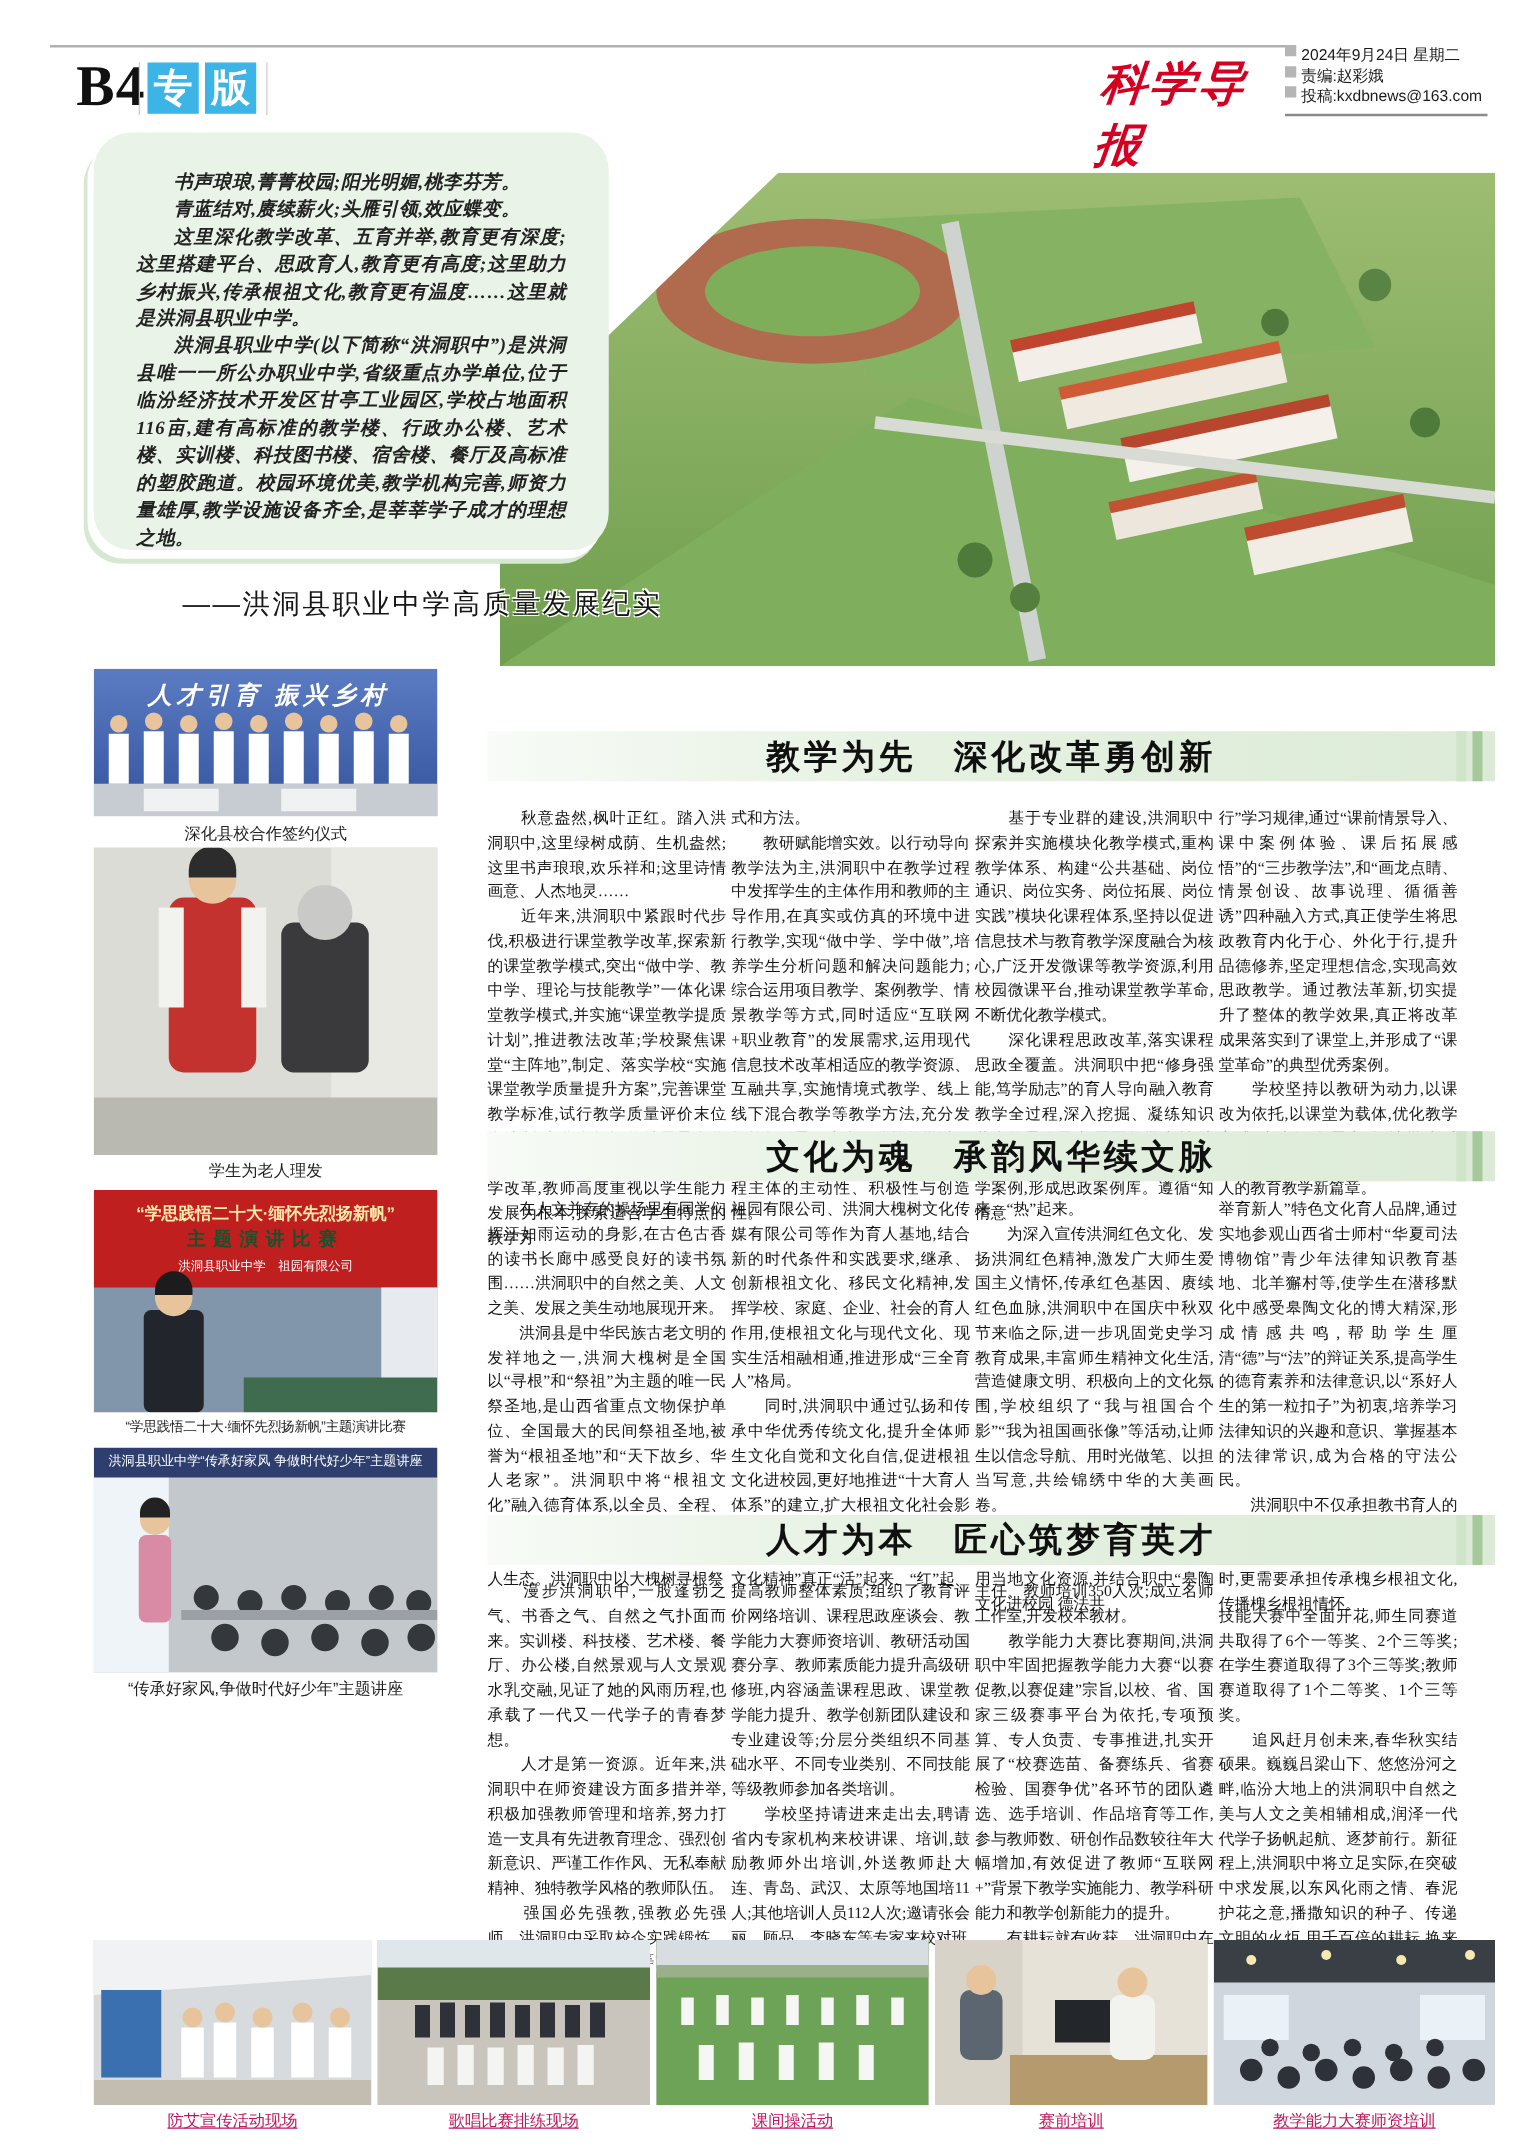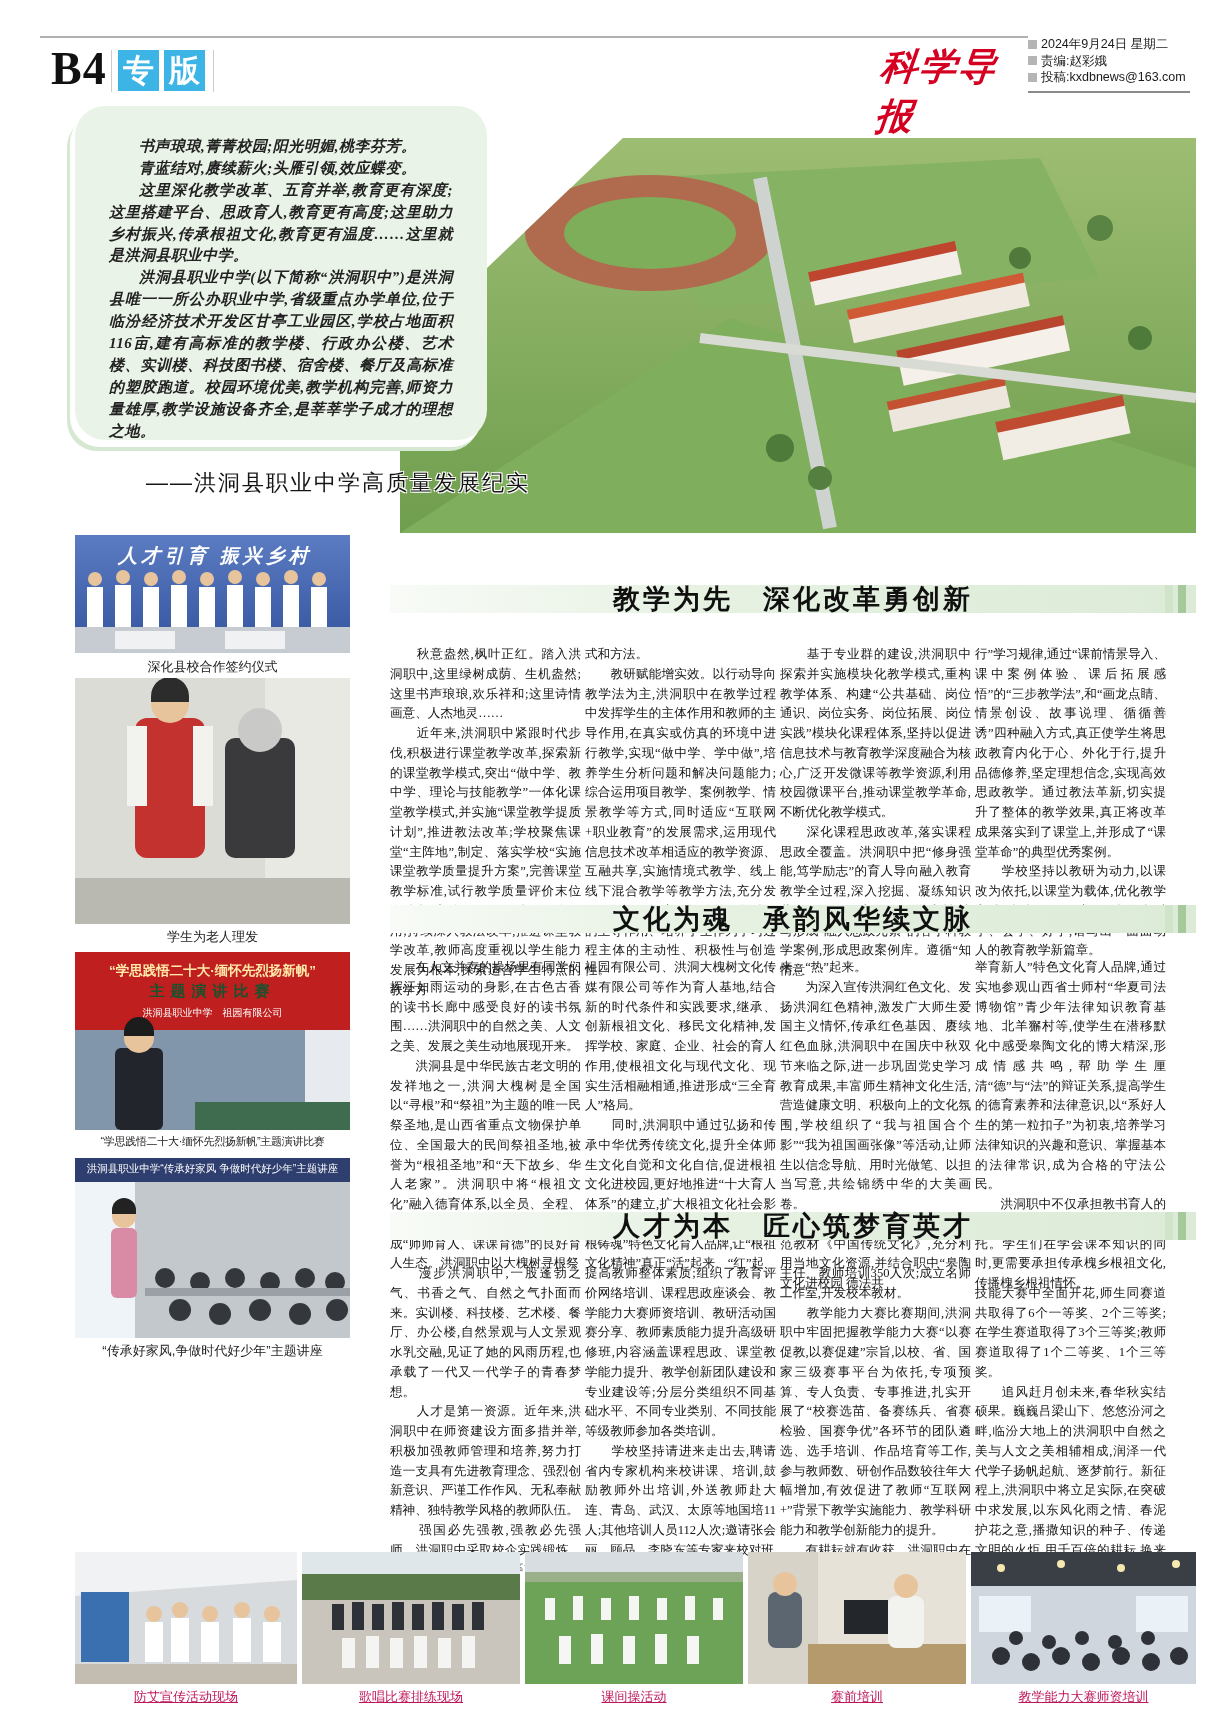--- a/index.html
+++ b/index.html
@@ -2,31 +2,31 @@
 <html><head>
 <meta charset="utf-8">
 <style>
   html,body{margin:0;padding:0;background:#f2f2f2;}
   .page{position:relative;width:1220px;height:1725px;background:#ffffff;margin:0 auto;
         font-family:"Liberation Serif",serif;overflow:hidden;}
   .abs{position:absolute;}
 
   
   .top-rule{left:40px;top:36px;width:988px;height:2px;background:#b0b0b0;}
-  .edition{left:51px;top:42px;font-family:"Liberation Serif",serif;font-weight:bold;
+  .edition{left:61px;top:42px;font-family:"Liberation Serif",serif;font-weight:bold;
            font-size:46px;color:#111;letter-spacing:1px;}
   .vdiv{width:1px;background:#cccccc;}
   .tag-wrap{left:118px;top:50px;display:flex;gap:5px;}
   .tag-box{width:41px;height:41px;background:#3cb4e5;color:#fff;display:flex;align-items:center;
            justify-content:center;font-family:"Liberation Sans",sans-serif;font-weight:bold;font-size:31px;}
   .masthead{left:878px;top:42px;width:150px;color:#d50021;font-family:"DejaVu Serif",serif;
             font-style:italic;font-weight:bold;font-size:37px;letter-spacing:2px;transform:skewX(-6deg);}
   .hdr-info{left:1028px;top:36px;width:162px;font-family:"Liberation Sans",sans-serif;
             font-size:12.5px;color:#1a1a1a;line-height:16.5px;border-bottom:2px solid #8a8a8a;padding-bottom:5px;}
-  .hdr-info .row{display:flex;align-items:center;gap:4px;white-space:nowrap;}
+  .hdr-info .row{display:flex;gap:4px;white-space:nowrap;}
   .sq{display:inline-block;width:9px;height:9px;background:#b5b5b5;flex:0 0 auto;}
 
   
   .intro{left:75px;top:106px;width:412px;height:334px;background:#eaf3e7;border-radius:30px;
          box-shadow:-5px 7px 0 #ffffff,-8px 11px 0 #d7e8d2;padding:30px 34px;box-sizing:border-box;font-weight:bold;}
   .intro p{margin:0;font-size:15px;line-height:1.46;color:#222;text-align:justify;
            font-style:italic;text-indent:2em;letter-spacing:.5px;}
 
   
   .campus{left:400px;top:138px;width:796px;height:395px;
@@ -40,21 +40,21 @@
            letter-spacing:2px;white-space:nowrap;
            text-shadow:-1px -1px 0 #fff,1px -1px 0 #fff,-1px 1px 0 #fff,1px 1px 0 #fff;}
 
   
   .lphoto{left:75px;width:275px;overflow:hidden;background:#ddd;}
   .caption{font-family:"Liberation Sans",sans-serif;color:#222;text-align:center;width:275px;left:75px;}
   .cap-s{font-size:13px;} .cap-xs{font-size:11px;letter-spacing:-0.3px;}
   .overlay{position:absolute;color:#fff;font-family:"Liberation Sans",sans-serif;text-align:center;}
 
   
-  .band{left:390px;width:806px;height:28px;
+  .band{left:390px;width:806px;height:40px;
         background:linear-gradient(90deg,#f8fbf7 0%,#e6f1e2 40%,#dcebd7 100%);
         display:flex;align-items:center;justify-content:center;}
   .band-title{font-family:"Liberation Sans",sans-serif;font-size:27px;font-weight:600;
               color:#101010;letter-spacing:3px;}
   .band-stripes{position:absolute;right:10px;top:0;height:100%;display:flex;gap:5px;}
   .band-stripes i{display:block;width:8px;height:100%;}
   .stripe-a{background:#cfe4c9;} .stripe-b{background:#a6c99c;}
 
   .cols{left:390px;width:806px;display:flex;gap:4px;}
   .col{width:191px;flex:0 0 auto;font-size:12.6px;line-height:1.57;color:#151515;

